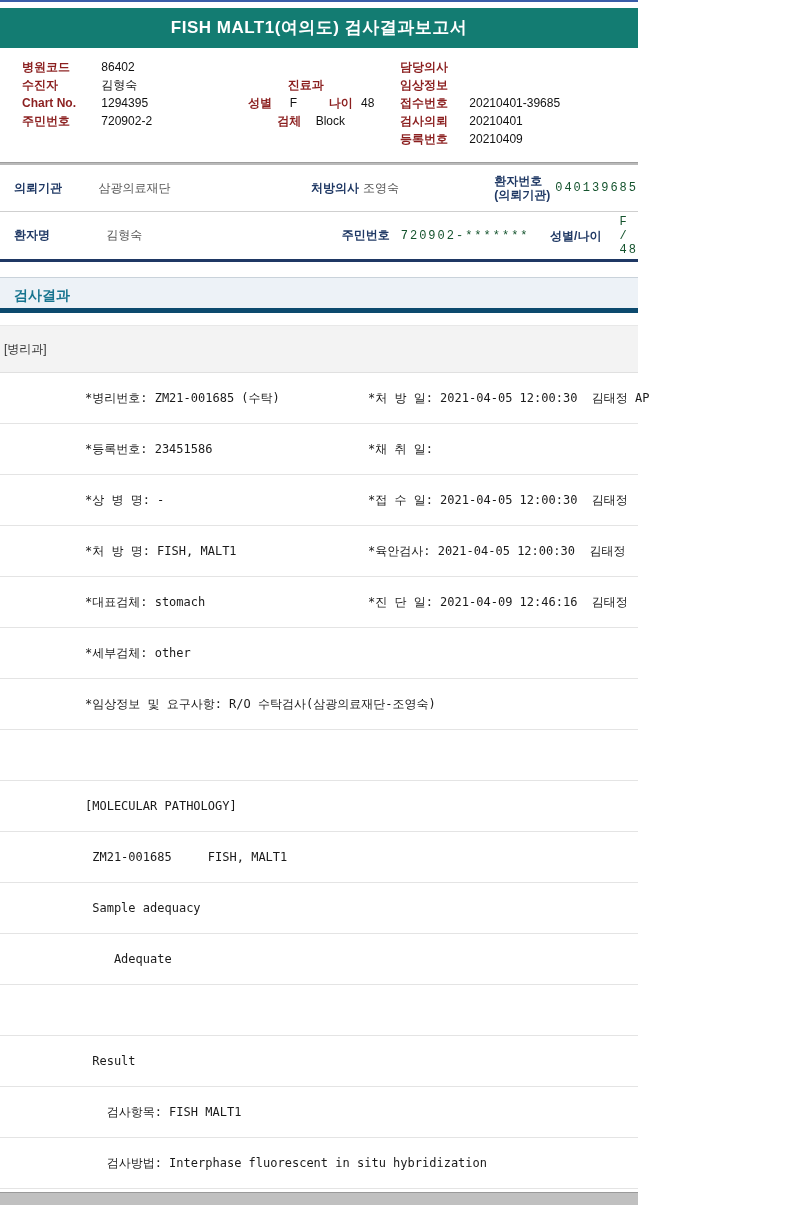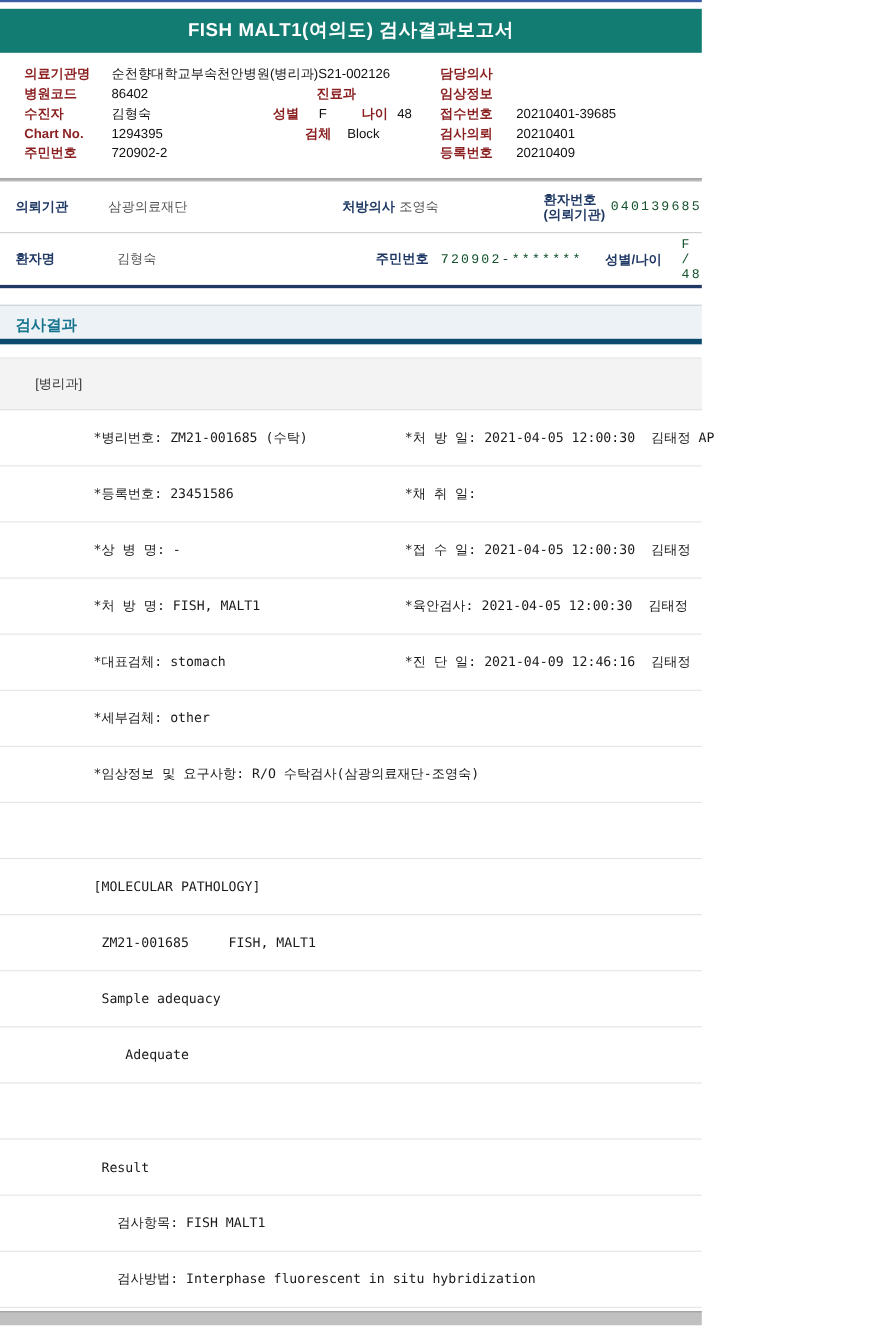--- a/index.html
+++ b/index.html
@@ -40,21 +40,21 @@
   .mono-val { font-family:Liberation Mono, monospace; letter-spacing:2px; color:#14532d; }
 
   .gap1 { height:15px; } .gap2 { height:12px; }
 
   .section-band { height:36px; line-height:34px; background:#edf2f7;
                   border-top:1px solid #c9d2da; border-bottom:5px solid #0c4a6e;
                   color:#17748f; font-weight:bold; font-size:14px; padding-left:14px; }
 
   .dept-band { height:48px; line-height:47px; background:#f3f3f3;
                border-top:1px solid #e8e8e8; border-bottom:1px solid #e0e0e0;
-               font-size:12px; color:#333; padding-left:32px; }
+               font-size:12px; color:#333; padding-left:4px; }
 
   
   .rrow { position:relative; height:51px; border-bottom:1px solid #e4e4e4;
           font-family:"DejaVu Sans Mono",monospace; font-size:12px; color:#1a1a1a; }
   .rrow .l { position:absolute; left:85px;  top:50%; transform:translateY(-50%); white-space:pre; }
   .rrow .r { position:absolute; left:368px; top:50%; transform:translateY(-50%); white-space:pre; }
 
   .bottom-bar { position:absolute; left:0; bottom:0; width:100%; height:13px;
                 background:#c0c0c0; border-top:1px solid #9a9a9a; }
 </style>
@@ -62,24 +62,20 @@
 <body>
 
 <div class="page">
 
   <div class="top-line"></div>
 
   <div class="titlebar">FISH MALT1(여의도) 검사결과보고서</div>
 
   <div class="info">
     <div class="col col-left">
-      <div class="hi-line">
-        <span class="hi-label">의료기관명</span>
-        <span class="hi-value">순천향대학교부속천안병원(병리과)S21-002126</span>
-      </div>
       <div class="hi-line">
         <span class="hi-label">병원코드</span>
         <span class="hi-value">86402</span>
       </div>
       <div class="hi-line">
         <span class="hi-label">수진자</span>
         <span class="hi-value">김형숙</span>
       </div>
       <div class="hi-line">
         <span class="hi-label">Chart No.</span>

